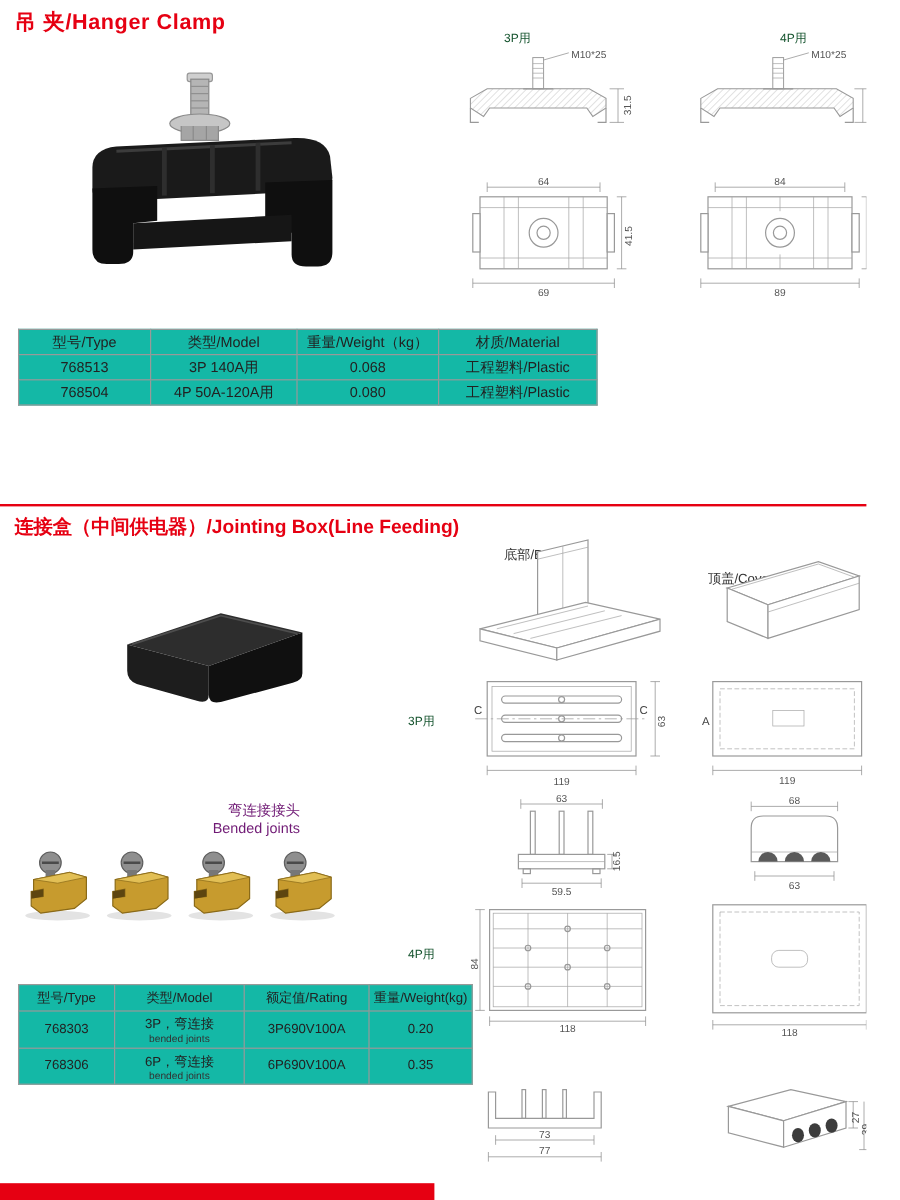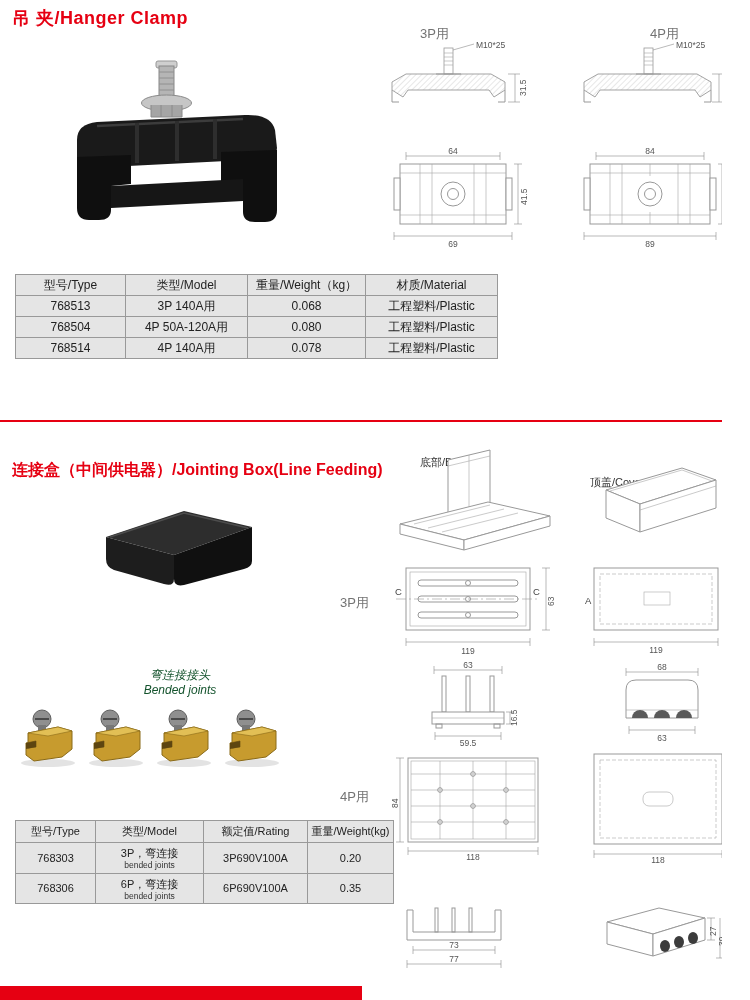--- a/index.html
+++ b/index.html
@@ -1,24 +1,24 @@
 <!DOCTYPE html>
 <html><head>
 <meta charset="utf-8">
 <style>
   html,body{margin:0;padding:0;}
   body{width:750px;height:1000px;background:#fff;font-family:"Liberation Sans",sans-serif;}
   #page{position:relative;width:722px;height:1000px;background:#fff;overflow:hidden;}
   .abs{position:absolute;}
   .t1{font-size:18px;font-weight:bold;color:#e60012;letter-spacing:.5px;}
-  .t2{font-size:16px;font-weight:bold;color:#e60012;margin-top:31px;}
-  .dlabel{font-size:13px;color:#737373;}
+  .t2{font-size:16px;font-weight:bold;color:#e60012;}
+  .dlabel{font-size:10px;color:#14532d;}
   .vlabel{font-size:11px;color:#333;margin-top:24px;}
-  .cap{font-size:12px;color:#14532d;text-align:center;width:140px;font-style:italic;}
-  table{border-collapse:collapse;color:#222;background:#e5e5e5;}
+  .cap{font-size:12px;color:#701a75;text-align:right;width:140px;}
+  table{border-collapse:collapse;color:#222;background:#14b8a6;}
   .tb1{font-size:12px;}
   .tb1 td{border:1px solid #999;text-align:center;height:20px;padding:0 3px;}
   .tb2{font-size:11px;}
   .tb2 td{border:1px solid #999;text-align:center;padding:3px 2px;}
   .tb2 .sub{font-size:8.5px;color:#333;line-height:1;}
   .redline{position:absolute;left:0;width:750px;height:2px;background:#e60012;}
   .redbar{position:absolute;background:#e60012;}
   svg text{font-family:"Liberation Sans",sans-serif;font-size:8.5px;fill:#555;}
   svg text.mark{font-size:9.5px;fill:#444;}
   .ln{stroke:#999;fill:none;stroke-width:1;}
@@ -180,26 +180,20 @@
       <td>3P 140A用</td>
       <td>0.068</td>
       <td>工程塑料/Plastic</td>
     </tr>
     <tr>
       <td>768504</td>
       <td>4P 50A-120A用</td>
       <td>0.080</td>
       <td>工程塑料/Plastic</td>
     </tr>
-    <tr>
-      <td>768514</td>
-      <td>4P 140A用</td>
-      <td>0.078</td>
-      <td>工程塑料/Plastic</td>
-    </tr>
   </tbody>
     </table>
 
   <div class="redline" style="top:420px;"></div>
   <div class="abs t2" style="left:12px;top:429px;">连接盒（中间供电器）/Jointing Box(Line Feeding)</div>
 
   <div class="abs vlabel" style="left:420px;top:431px;">底部/Bottom</div>
   <div class="abs vlabel" style="left:590px;top:451px;">顶盖/Cover</div>
 
   <svg class="abs" style="left:390px;top:446px;" width="172" height="122">

